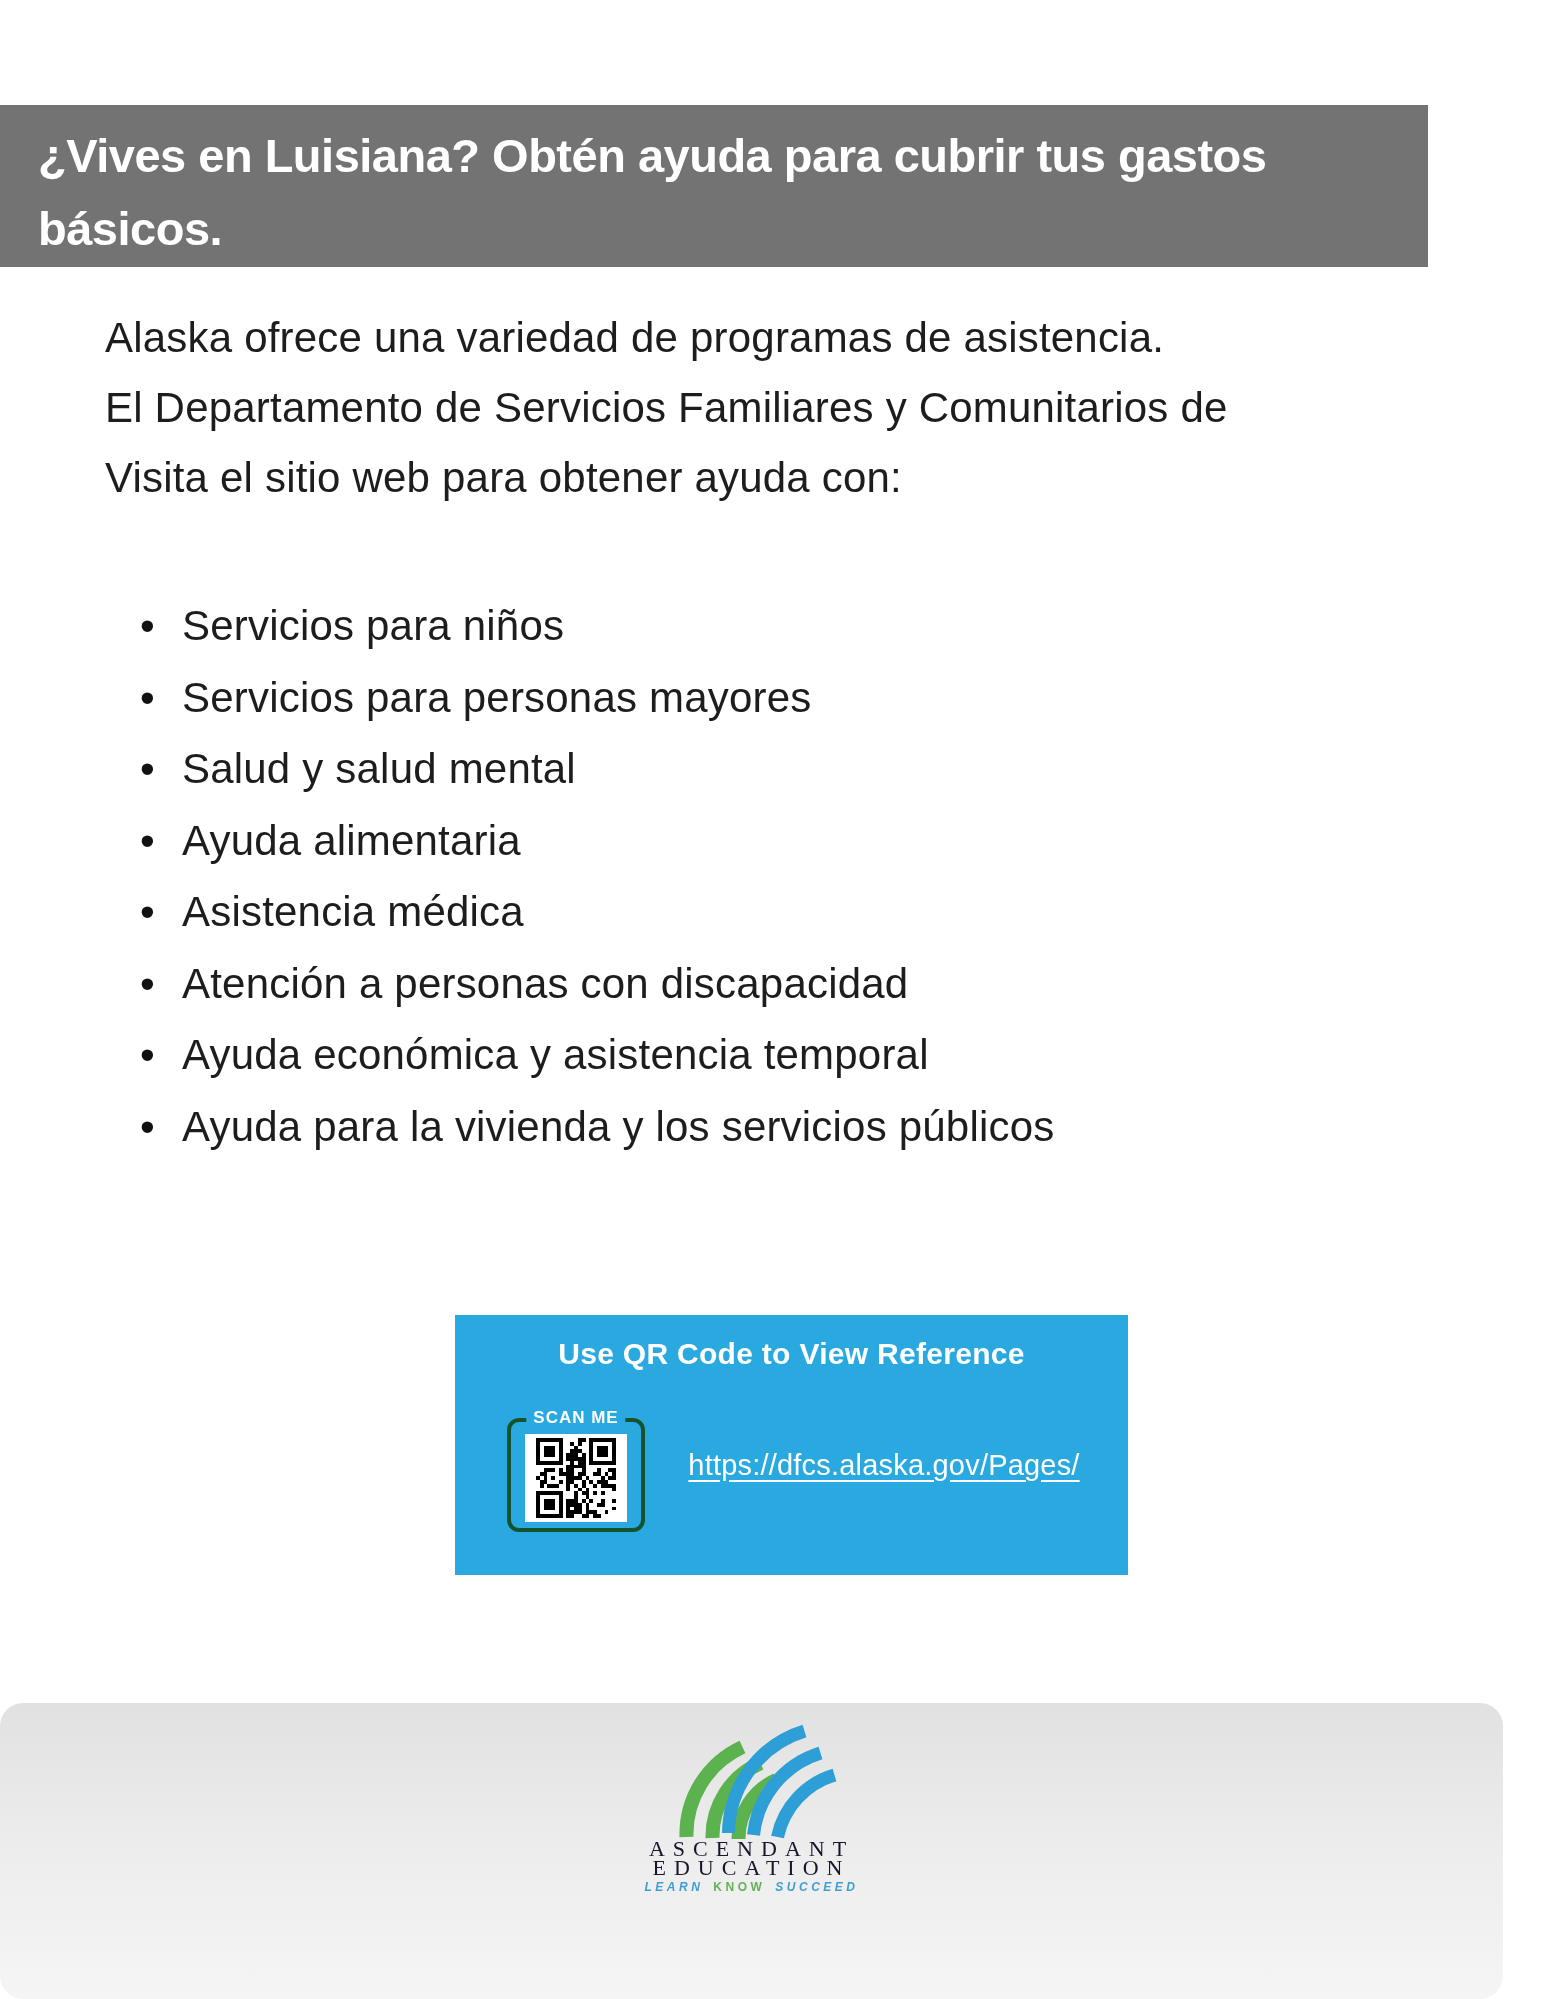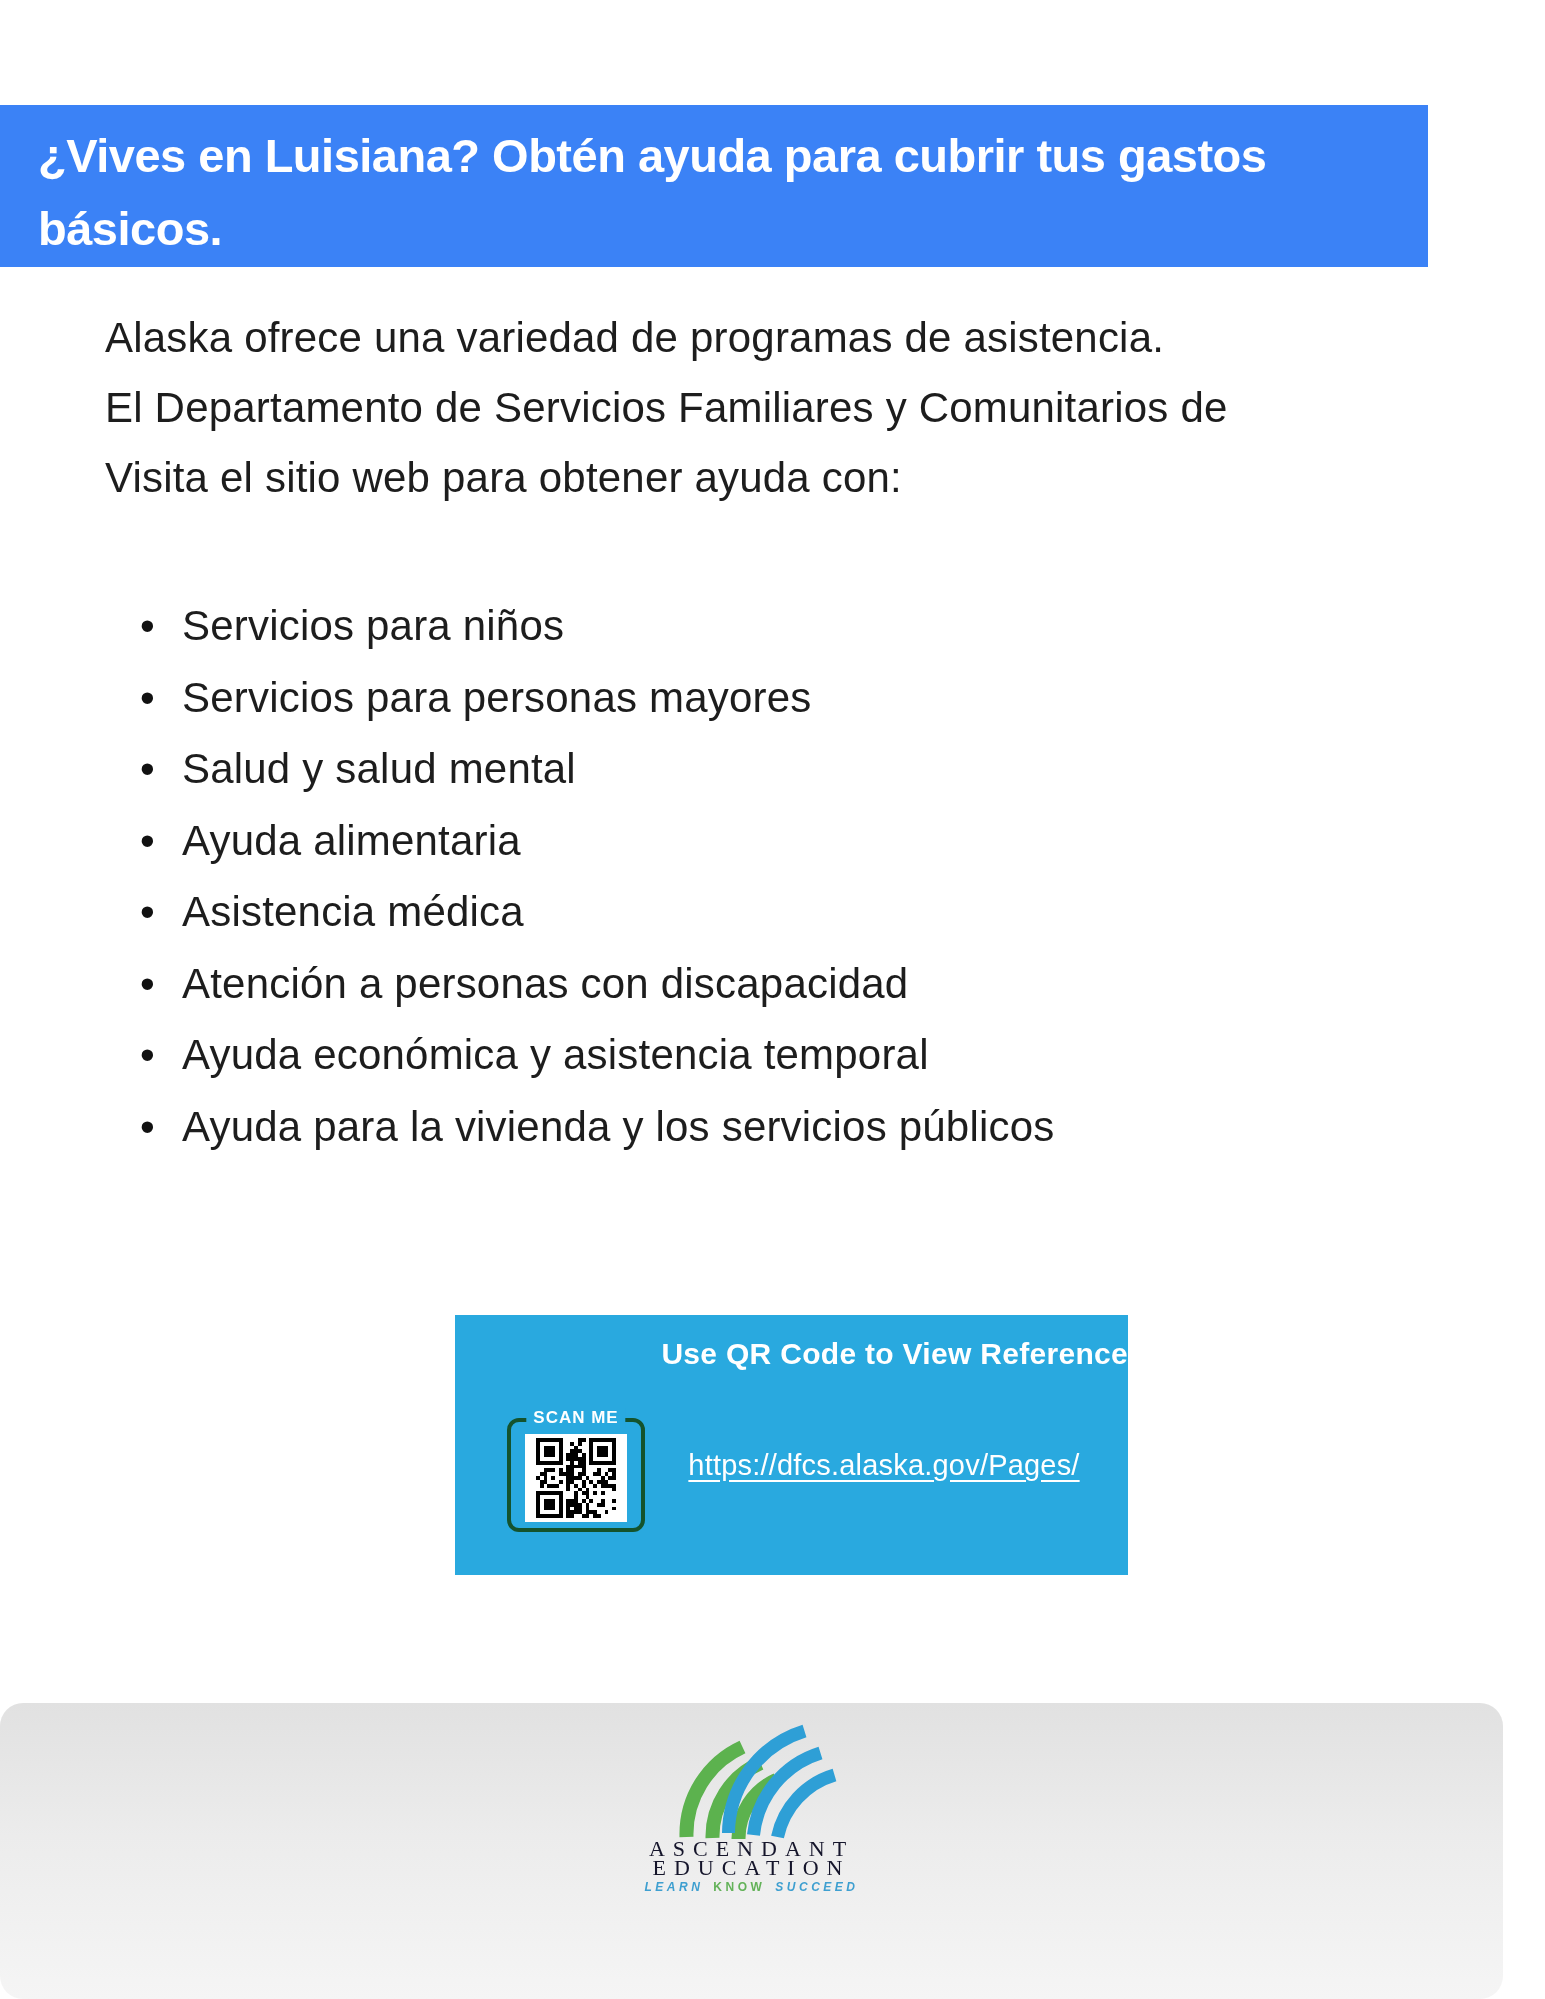--- a/index.html
+++ b/index.html
@@ -3,21 +3,21 @@
 <meta charset="utf-8">
 <style>
   html,body{margin:0;padding:0;background:#ffffff;}
   .page{
     position:relative;width:1545px;height:1999px;background:#ffffff;
     font-family:"Liberation Sans","DejaVu Sans",sans-serif;overflow:hidden;
   }
   
   .banner{
     position:absolute;top:105px;left:0;width:1428px;height:162px;
-    background:#3b82f6;box-sizing:border-box;padding:14px 40px 0 38px;
+    background:#737373;box-sizing:border-box;padding:14px 40px 0 38px;
   }
   .banner-title{
     color:#ffffff;font-size:47px;font-weight:700;line-height:73px;
     letter-spacing:-0.5px;max-width:1310px;
   }
   
   .intro{position:absolute;top:303px;left:105px;width:1340px;}
   .intro-line{
     font-size:42px;line-height:70px;color:#1d1d1d;letter-spacing:0.2px;
   }
@@ -29,21 +29,21 @@
   }
   .service-item .dot{
     position:absolute;left:0;top:0;font-size:42px;line-height:71.5px;color:#111;
   }
   
   .qrbox{
     position:absolute;top:1315px;left:455px;width:673px;height:260px;
     background:#29a9df;
   }
   .qrbox-title{
-    position:absolute;top:22px;left:0;width:100%;text-align:right;
+    position:absolute;top:22px;left:0;width:100%;text-align:center;
     color:#ffffff;font-size:30px;font-weight:700;letter-spacing:0.3px;
   }
   .scan-frame{
     position:absolute;top:103px;left:52px;width:138px;height:114px;
     border:4px solid #14532d;border-radius:12px;box-sizing:border-box;
   }
   .scan-label{
     position:absolute;top:-14px;left:50%;transform:translateX(-50%);
     background:#29a9df;color:#ffffff;font-size:17px;font-weight:700;
     letter-spacing:1px;padding:0 7px;white-space:nowrap;

